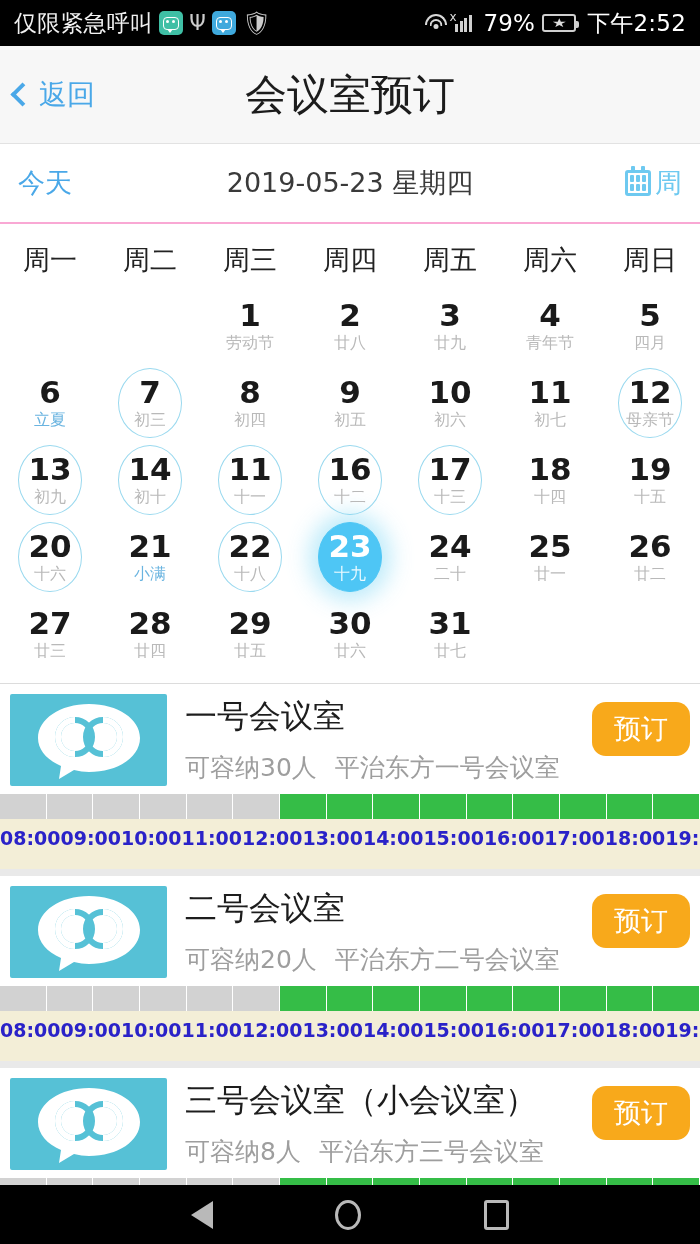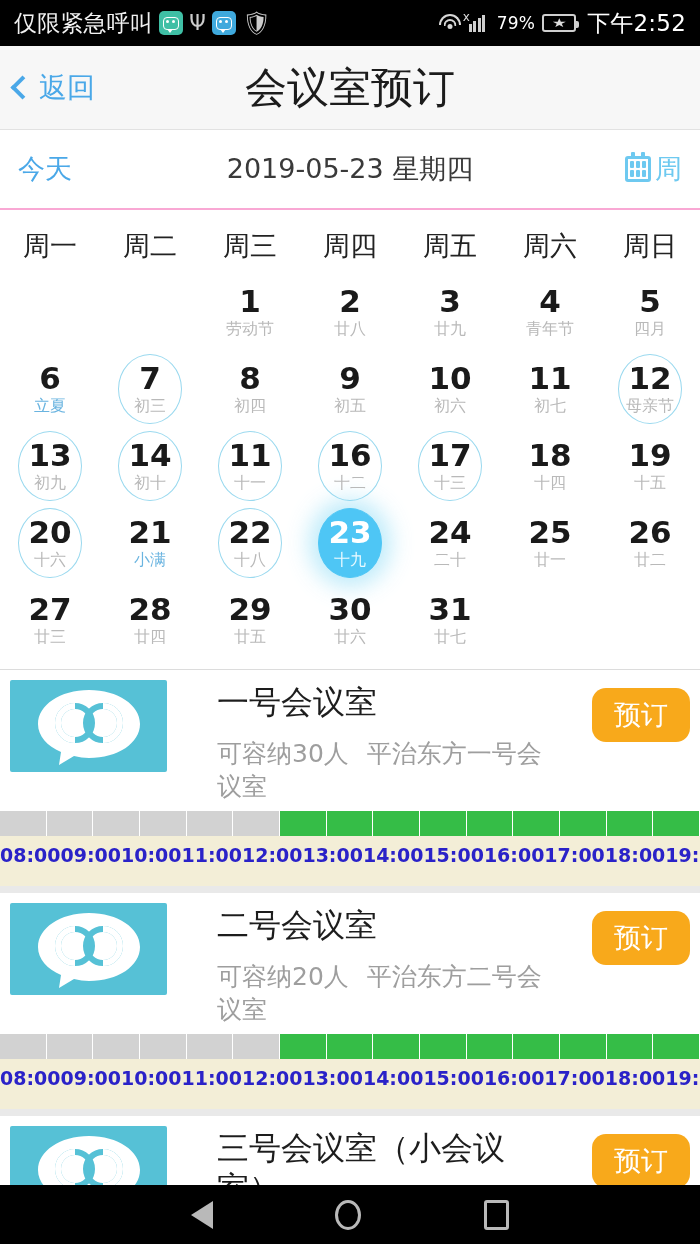--- a/index.html
+++ b/index.html
@@ -24,41 +24,41 @@
     font-size:13px;color:#fff;
   }
   .sb-app.green{ background:#3fbfa5; }
   .sb-app.blue{ background:#3fa9dd; }
   .bubble-mini{ position:relative;width:16px;height:13px;border:1.6px solid #fff;border-radius:4px; }
   .bubble-mini::after{content:"";position:absolute;bottom:-4px;left:3px;width:0;height:0;
     border-left:3px solid transparent;border-right:3px solid transparent;border-top:4px solid #fff;}
   .bubble-mini i{position:absolute;top:2px;left:2px;width:3px;height:3px;border-radius:50%;background:#fff;}
   .bubble-mini i+i{left:8px;}
   .sb-right{ display:flex; align-items:center; gap:7px; }
-  .sb-pct{ font-size:17px; color:#fff; }
+  .sb-pct{ font-size:23px; color:#fff; }
   .sb-time{ font-size:23px; color:#fff; margin-left:4px; }
   .wifi-ico{ width:24px;height:19px; position:relative; }
   .wifi-ico span{ position:absolute;left:50%;transform:translateX(-50%);
     border:2px solid #d8d8d8;border-bottom:none;border-radius:14px 14px 0 0; }
   .wifi-ico .w1{ width:22px;height:11px;top:0; }
   .wifi-ico .w2{ width:13px;height:7px;top:5px; }
   .wifi-ico .w3{ width:5px;height:4px;top:10px;background:#d8d8d8;border-radius:50%;height:5px;border:none; }
   .sig{ display:flex; align-items:flex-end; gap:1.5px; height:18px; position:relative; }
   .sig b{ display:block;width:3px;background:#cfcfcf; }
   .sig b:nth-child(1){height:5px}.sig b:nth-child(2){height:8px}
   .sig b:nth-child(3){height:11px}.sig b:nth-child(4){height:14px}.sig b:nth-child(5){height:17px}
   .sig em{ position:absolute;top:-4px;left:-6px;font-style:normal;font-size:12px;color:#ddd; }
   .batt{ width:34px;height:18px;border:2px solid #cfcfcf;border-radius:3px;position:relative;
          display:flex;align-items:center;justify-content:center;}
   .batt::after{content:"";position:absolute;right:-5px;top:5px;width:3px;height:7px;background:#cfcfcf;border-radius:0 2px 2px 0;}
   .batt .bolt{ font-size:12px;color:#ddd; transform:scaleX(1.4); }
 
   
   .navbar{
-    height:84px; background:#f7f7f7; display:flex; align-items:center;
+    height:98px; background:#f7f7f7; display:flex; align-items:center;
     border-bottom:1px solid #e2e2e2; position:relative;
   }
   .back{ display:flex; align-items:center; gap:6px; padding-left:14px; color:#4aa8e8; cursor:pointer; }
   .chev{ width:17px;height:17px;border-left:4px solid #4aa8e8;border-bottom:4px solid #4aa8e8;
          transform:rotate(45deg); margin-right:2px; }
   .back-label{ font-size:28px; color:#4aa8e8; }
   .nav-title{
     position:absolute; left:0; right:0; text-align:center;
     font-size:42px; color:#1c1c1c; font-weight:500; pointer-events:none;
   }
@@ -99,21 +99,21 @@
   .dnum{ font-size:31px; font-weight:bold; color:#1a1a1a; line-height:1.05; z-index:1; }
   .lun{ font-size:16px; color:#b9b9b9; margin-top:2px; z-index:1; }
   .cell.sel .dnum{ color:#fff; }
   .cell.sel .lun{ color:#eafaff; }
   .cell .lun.term{ color:#6ab4e0; }
   .cell.empty{ cursor:default; }
 
   
   .roomlist{ background:#e9e9e9; }
   .card{ background:#fff; margin-bottom:7px; }
-  .card-top{ display:flex; align-items:flex-start; padding:10px 10px 8px 10px;gap:32px; }
+  .card-top{ display:flex; align-items:flex-start; padding:10px 10px 8px 10px; }
   .thumb{
     width:157px; height:92px; background:#56c1d6; border-radius:2px; flex:none;
     display:flex; align-items:center; justify-content:center;
   }
   .card-mid{ flex:1; padding-left:18px; padding-top:2px; }
   .room-name{ font-size:32px; color:#1d1d1d; line-height:1.25; }
   .room-desc{ font-size:25px; color:#9e9e9e; margin-top:15px; }
   .room-desc span+span{ margin-left:18px; }
   .book-btn{
     flex:none; margin-top:8px; background:#f8a91b; color:#fff;

